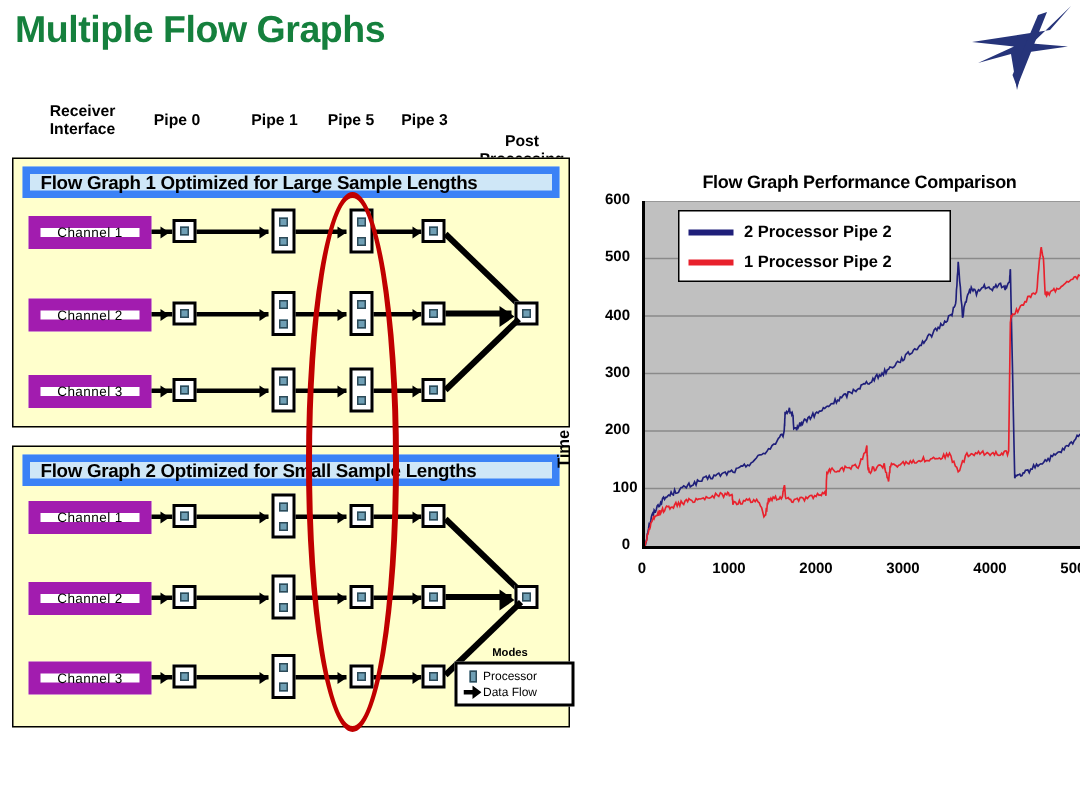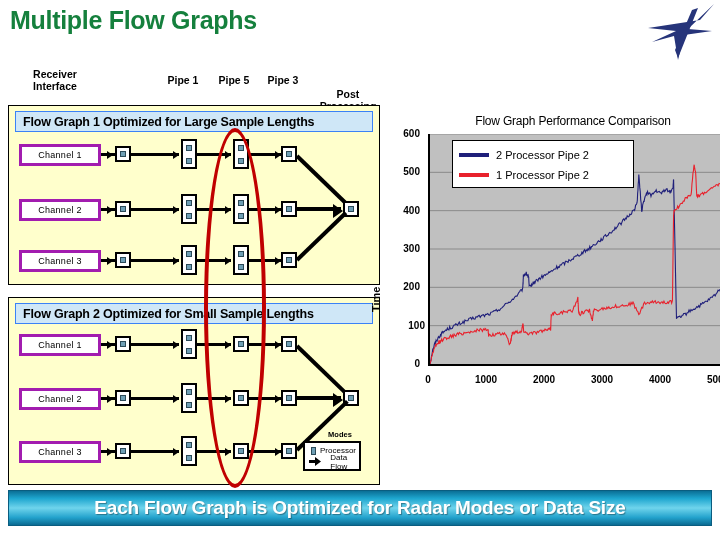--- a/index.html
+++ b/index.html
@@ -30,27 +30,27 @@
     display:flex;align-items:center;justify-content:center;
   }
 
   
   .fg-panel{
     position:absolute;background:#ffffcc;
     border:1px solid #000;box-sizing:border-box;
   }
   .fg-header{
     position:absolute;left:6px;top:5px;right:6px;height:21px;
-    background:#cfe7f7;border:1px solid #3b82f6;box-sizing:border-box;
+    background:#cfe7f7;border:5px solid #3b82f6;box-sizing:border-box;
     font-size:12.5px;font-weight:bold;color:#000;
     display:flex;align-items:center;padding-left:7px;letter-spacing:-0.2px;
   }
   .chan-box{
     position:absolute;width:82px;height:22px;background:#fff;
-    border:3px solid #a21caf;box-sizing:border-box;
+    border:8px solid #a21caf;box-sizing:border-box;
     font-size:9px;color:#000;
     display:flex;align-items:center;justify-content:center;
     letter-spacing:0.3px;
   }
 
   
   .node{
     position:absolute;background:#fff;border:2px solid #000;
     box-sizing:border-box;display:flex;flex-direction:column;
     align-items:center;justify-content:space-around;
@@ -83,40 +83,40 @@
     box-sizing:border-box;padding:2px 3px;
   }
   .legend-row{display:flex;align-items:center;height:11px;font-size:8px;color:#000;}
   .legend-row .sw{width:14px;display:flex;align-items:center;justify-content:center;}
   .legend-proc{width:5px;height:8px;background:#6f9fb5;border:1px solid #2c4a58;box-sizing:border-box;}
 
   
   .chart-wrap{position:absolute;left:386px;top:112px;width:334px;height:300px;}
   .chart-title{
     position:absolute;left:40px;top:2px;width:294px;text-align:center;
-    font-size:12px;font-weight:normal;color:#000;letter-spacing:-0.2px;
+    font-size:12px;font-weight:bold;color:#000;letter-spacing:-0.2px;
   }
   .ylabel{
     position:absolute;left:-16px;top:200px;
     font-size:11px;font-weight:bold;color:#000;
     transform:rotate(-90deg);transform-origin:left top;white-space:nowrap;
   }
   .xlabel{
     position:absolute;left:40px;top:280px;width:250px;text-align:center;
     font-size:11.5px;font-weight:bold;color:#000;
   }
   .ytick{position:absolute;font-size:10px;font-weight:bold;color:#000;text-align:right;width:34px;}
   .xtick{position:absolute;font-size:10px;font-weight:bold;color:#000;text-align:center;width:40px;top:262px;}
   .plot{position:absolute;left:42px;top:22px;width:292px;height:232px;background:#c0c0c0;border-left:2px solid #000;border-bottom:2px solid #000;box-sizing:border-box;}
   .chart-legend{
     position:absolute;left:66px;top:28px;width:182px;height:48px;
     background:#fff;border:1px solid #000;box-sizing:border-box;
     padding:4px 6px;z-index:5;
   }
-  .cl-row{display:flex;align-items:center;height:20px;font-size:11px;font-weight:normal;color:#000;}
+  .cl-row{display:flex;align-items:center;height:20px;font-size:11px;font-weight:bold;color:#000;}
   .cl-line{width:30px;height:4px;margin-right:7px;}
 
   
   .banner{
     position:absolute;left:8px;top:490px;width:704px;height:36px;
     background:linear-gradient(to bottom,#0b6f96 0%,#1ea6cf 22%,#6fd4ec 50%,#23a2cc 78%,#0a6b92 100%);
     border:1px solid #0a5d80;box-sizing:border-box;
     display:flex;align-items:center;justify-content:center;
   }
   .banner span{
@@ -139,20 +139,23 @@
       </g>
     </svg>
   </div>
 
   <div class="pipe-hdr" style="left:16px;width:78px;">
     <div>
       <div>Receiver</div>
       <div>Interface</div>
     </div>
   </div>
+  <div class="pipe-hdr" style="left:88px;width:60px;">
+    <div>Pipe 0</div>
+  </div>
   <div class="pipe-hdr" style="left:156px;width:54px;">
     <div>Pipe 1</div>
   </div>
   <div class="pipe-hdr" style="left:207px;width:54px;">
     <div>Pipe 5</div>
   </div>
   <div class="pipe-hdr" style="left:256px;width:54px;">
     <div>Pipe 3</div>
   </div>
   <div class="pipe-hdr" style="left:310px;width:76px;margin-top:20px;">
@@ -330,21 +333,21 @@
       <div class="proc"></div>
     </div>
     <div class="edge" style="left:240px;top:152px;width:32px;"></div>
     <div class="arrowhead" style="left:266px;top:149.5px;"></div>
     <div class="node n1" style="left:272px;top:145px;">
       <div class="proc"></div>
     </div>
     <div class="diag" style="left:288px;top:150px;width:70px;transform:rotate(-44deg);"></div>
 
     <div class="legend-title" style="left:296px;top:132px;width:70px;text-align:center;">Modes</div>
-    <div class="legend-box" style="left:294px;top:143px;width:58px;height:30px;text-align:center;">
+    <div class="legend-box" style="left:294px;top:143px;width:80px;height:30px;">
       <div class="legend-row">
         <span class="sw">
             <span class="legend-proc"></span>
           </span>
         <span>Processor</span>
       </div>
       <div class="legend-row">
         <span class="sw">
           <svg width="12" height="9" viewBox="0 0 12 9">
               <path d="M0 3 h6 V0 l6 4.5 L6 9 V6 H0 Z" fill="#000"></path>
@@ -397,17 +400,14 @@
         <span class="cl-line" style="background:#1f1f7a;"></span>
         <span>2 Processor Pipe 2</span>
       </div>
       <div class="cl-row">
         <span class="cl-line" style="background:#e8212c;"></span>
         <span>1 Processor Pipe 2</span>
       </div>
     </div>
   </div>
 
-  <div class="banner">
-    <span>Each Flow Graph is Optimized for Radar Modes or Data Size</span>
-  </div>
 
 </div>
 
 </body></html>

